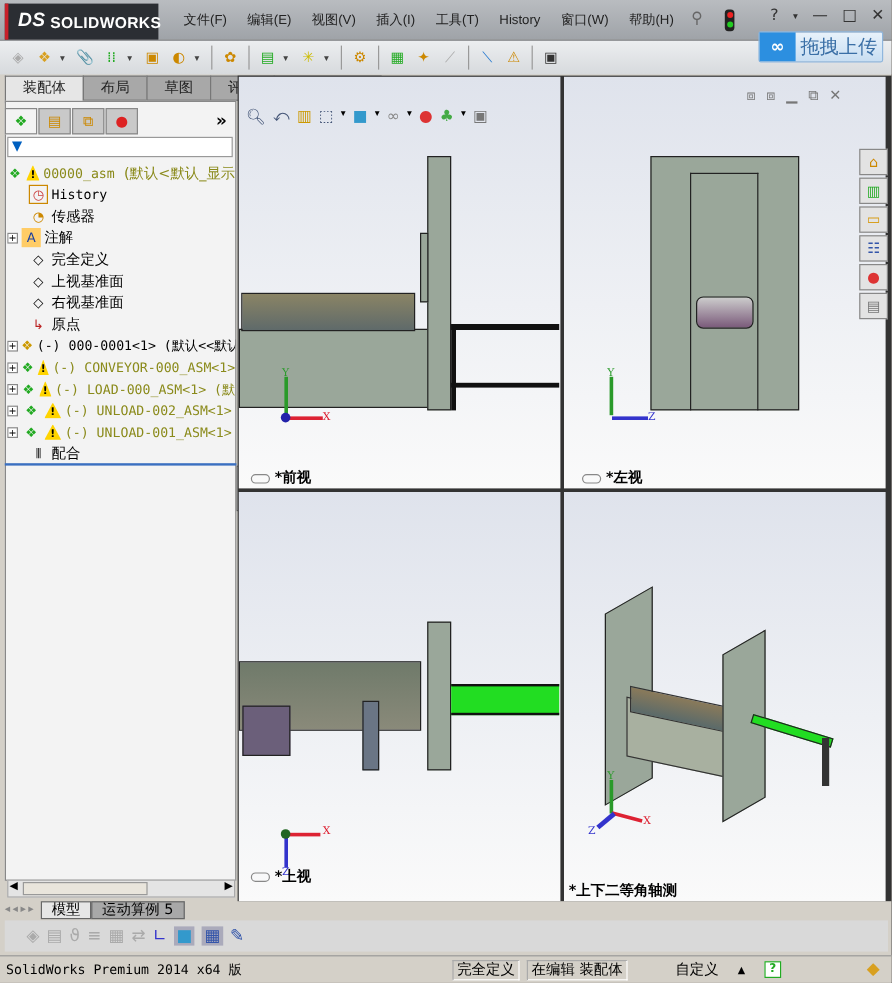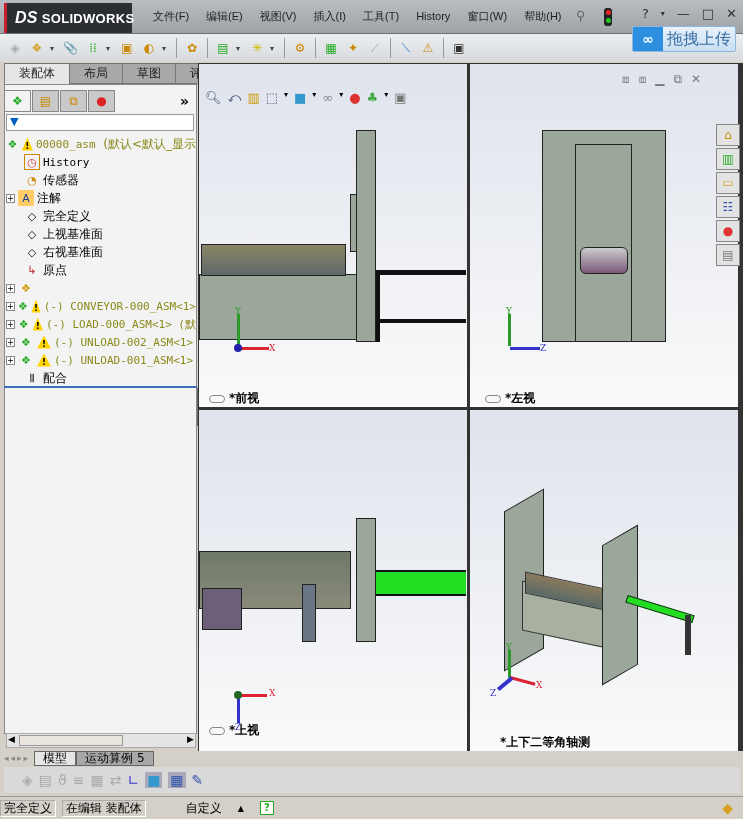--- a/index.html
+++ b/index.html
@@ -176,20 +176,21 @@
       <span>右视基准面</span>
     </div>
   <div class="tree-item" style="padding-left:6px">
       <span class="noexp"></span>
       <span class="ic" style="color:#b22">↳</span>
       <span>原点</span>
     </div>
   <div class="tree-item">
       <span class="exp">+</span>
       <span class="ic" style="color:#c90">❖</span>
+      <span class="mono">(-) 000-0001&lt;1&gt; (默认&lt;&lt;默认</span>
     </div>
   <div class="tree-item">
       <span class="exp">+</span>
       <span class="ic" style="color:#2a2">❖</span>
       <span class="ic warn">!</span>
       <span class="mono olive">(-) CONVEYOR-000_ASM&lt;1&gt;</span>
     </div>
   <div class="tree-item">
       <span class="exp">+</span>
       <span class="ic" style="color:#2a2">❖</span>
@@ -304,21 +305,21 @@
   <div class="abs" style="left:55px;top:170px;width:80px;height:22px;background:linear-gradient(#8a7a5a,#5a6a6a);border:1px solid #333;transform:skewY(12deg)"></div>
   <div class="abs g" style="left:132px;top:125px;width:36px;height:140px;transform:skewY(-30deg)"></div>
   <div class="abs" style="left:155px;top:195px;width:70px;height:8px;background:#22dd22;border:1px solid #222;transform:rotate(17deg)"></div>
   <div class="abs" style="left:215px;top:205px;width:6px;height:40px;background:#333"></div>
   <div class="abs" style="left:38px;top:240px;width:3px;height:28px;background:#2a9a2a"></div>
   <div class="abs" style="left:40px;top:266px;width:26px;height:3px;background:#d23;transform:rotate(15deg);transform-origin:left"></div>
   <div class="abs" style="left:24px;top:266px;width:18px;height:4px;background:#33c;transform:rotate(-40deg);transform-origin:right"></div>
   <span class="abs axis-lbl" style="left:36px;top:232px;color:#2a9a2a">Y</span>
   <span class="abs axis-lbl" style="left:66px;top:270px;color:#d23">X</span>
   <span class="abs axis-lbl" style="left:20px;top:278px;color:#33c">Z</span>
-  <div class="abs vp-label" style="left:30px;top:324px">
+  <div class="abs vp-label" style="left:4px;top:324px">
       <span>*上下二等角轴测</span>
     </div>
 </div>
 
 <div id="taskpane" class="abs">
   <div class="tp" style="color:#c80">⌂</div>
   <div class="tp" style="color:#2a2">▥</div>
   <div class="tp" style="color:#d8a020">▭</div>
   <div class="tp" style="color:#35a">☷</div>
   <div class="tp" style="color:#d33">●</div>
@@ -337,20 +338,21 @@
   <span style="color:#aaa;font-size:14px">≡</span>
   <span style="color:#aaa;font-size:14px">▦</span>
   <span style="color:#aaa;font-size:14px">⇄</span>
   <span style="color:#33c;font-size:14px">∟</span>
   <span style="color:#39c;font-size:14px;background:#aab;padding:0 2px">■</span>
   <span style="color:#35a;font-size:14px;background:#aab;padding:0 2px">▦</span>
   <span style="color:#35a;font-size:14px">✎</span>
 </div>
 
 <div id="status" class="abs">
+  <span class="mono" style="margin-left:5px;width:372px">SolidWorks Premium 2014 x64 版</span>
   <span class="sbox">完全定义</span>
   <span style="width:6px"></span>
   <span class="sbox">在编辑 装配体</span>
   <span style="width:40px"></span>
   <span>自定义</span>
   <span style="margin-left:16px;font-size:8px">▲</span>
   <span style="margin-left:16px;width:14px;height:14px;background:#fff;border:1px solid #2a2;color:#2a2;font-weight:bold;font-size:10px;text-align:center;line-height:12px">?</span>
   <span style="margin-left:auto;margin-right:10px;color:#d8a020;font-size:14px">◆</span>
 </div>
 

